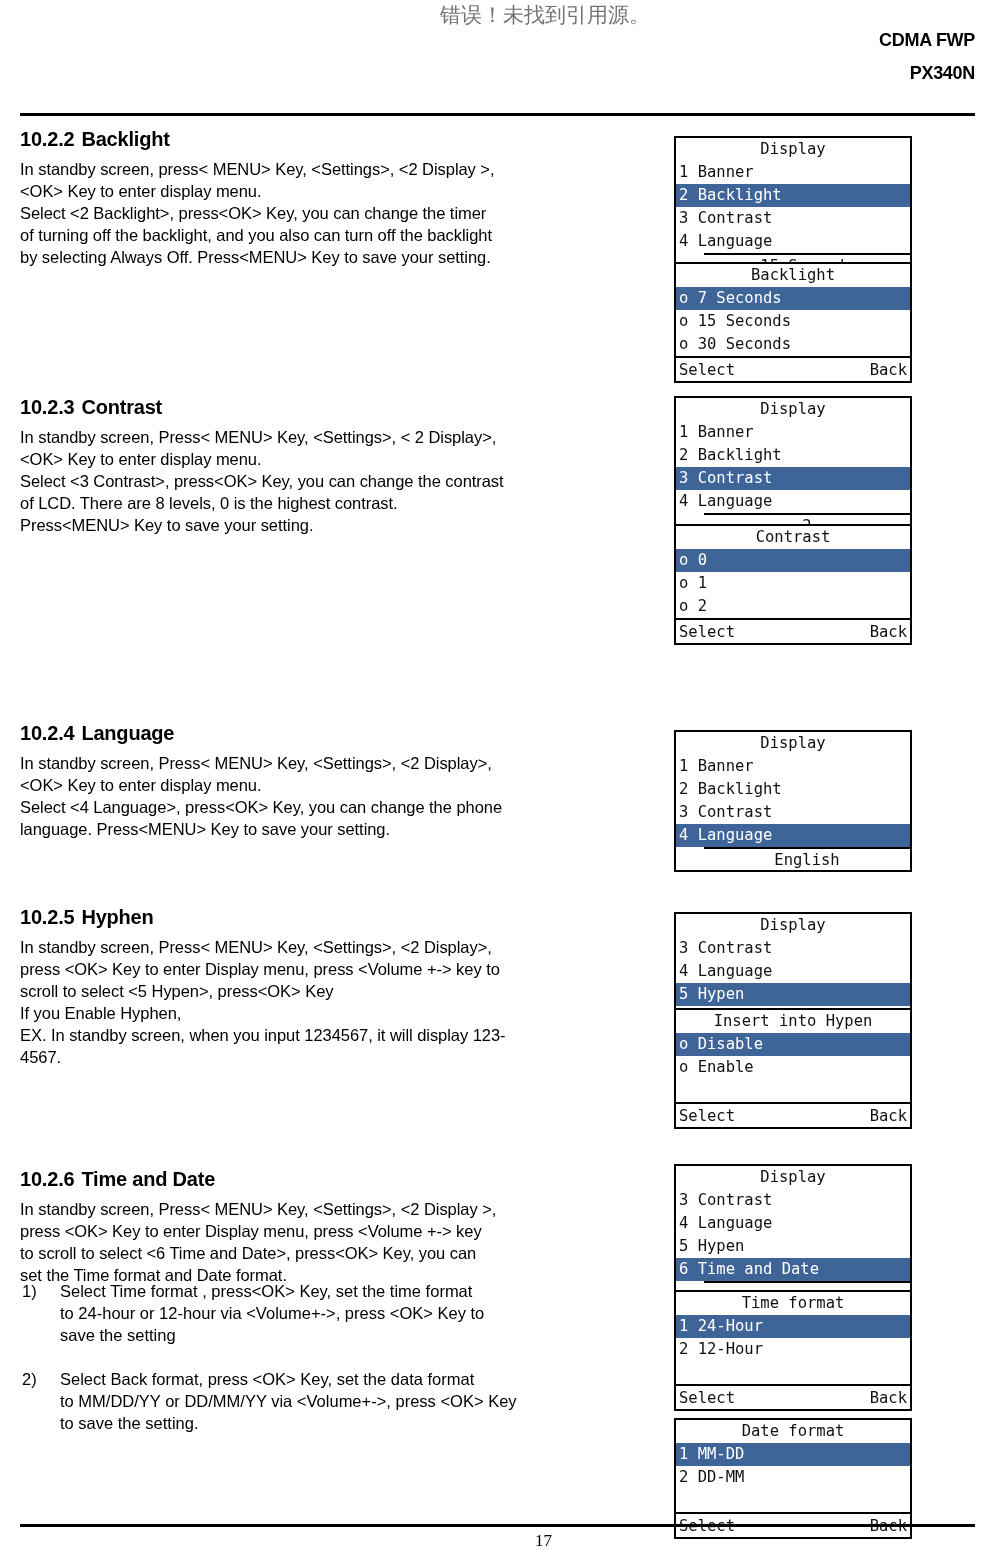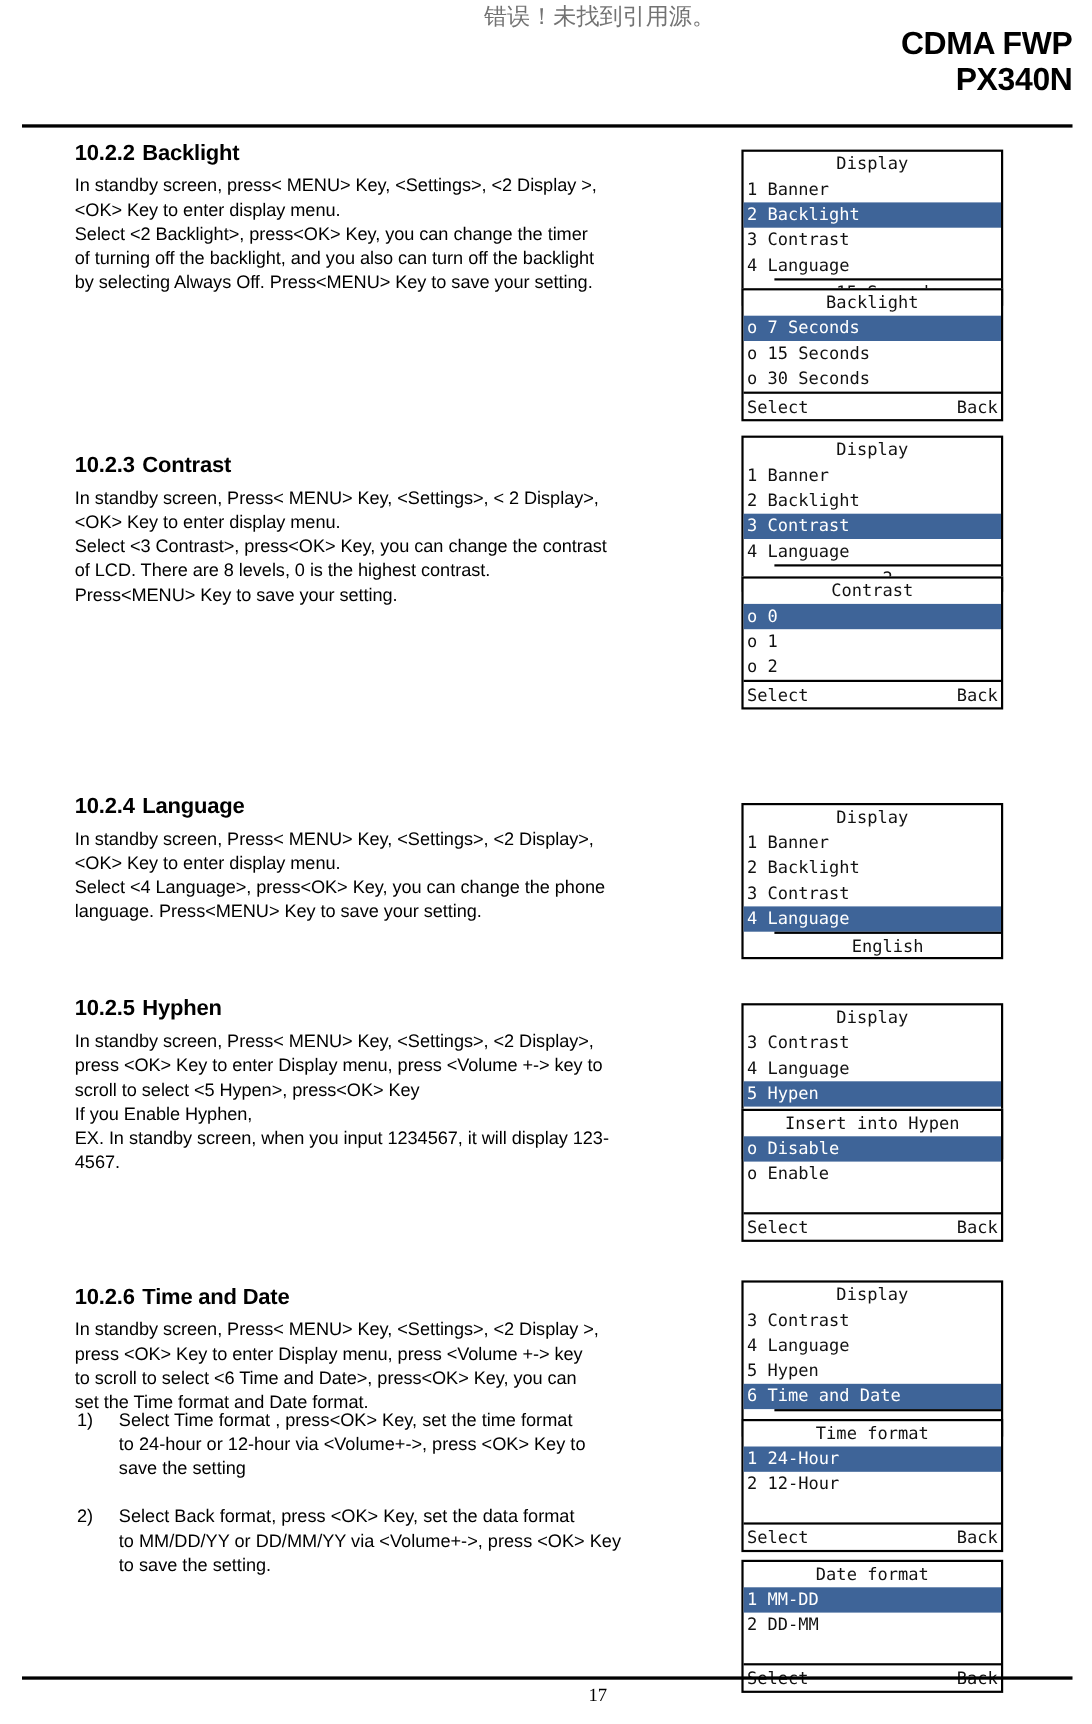--- a/index.html
+++ b/index.html
@@ -14,35 +14,35 @@
   .header{position:absolute;left:0;top:0;width:993px;height:116px;}
   .logo{position:absolute;left:22px;top:4px;width:116px;height:108px;}
   .logo svg{display:block;}
   .hdr-cn{
     position:absolute;left:330px;top:2px;width:430px;
     text-align:center;font-size:21px;line-height:26px;
     font-family:"DejaVu Sans",sans-serif;color:#737373;
   }
   .hdr-model{
     position:absolute;right:18px;top:24px;text-align:right;
-    font-size:29px;line-height:33px;font-weight:bold;letter-spacing:-0.3px;
+    font-size:18px;line-height:33px;font-weight:bold;letter-spacing:-0.3px;
   }
   .hdr-rule{position:absolute;left:20px;top:113px;width:955px;height:3px;background:#000;}
 
   
   .col-left{position:absolute;left:20px;top:128px;width:640px;}
   h2.sec{
     font-size:20px;font-weight:bold;margin:0 0 7px 0;letter-spacing:-0.2px;
   }
   h2.sec .num{margin-right:7px;}
   p.body{
     font-size:16.5px;line-height:22px;margin:0;letter-spacing:-0.05px;
   }
   b{font-weight:normal;}
-  .blk{position:absolute;left:0;width:640px;margin-left:48px;}
+  .blk{position:absolute;left:0;width:640px;}
   .ol-item{position:absolute;left:0;width:640px;font-size:16.5px;line-height:22px;}
   .ol-item .mk{position:absolute;left:2px;top:0;width:36px;}
   .ol-item .tx{display:block;margin-left:40px;}
 
   
   .lcd{
     position:absolute;left:674px;width:238px;
     border:2px solid #000;background:#fff;box-sizing:border-box;
     font-family:"DejaVu Sans Mono","Liberation Mono",monospace;
     font-size:15.5px;color:#111;
@@ -79,21 +79,21 @@
       <div>PX340N</div>
     </div>
     <div class="hdr-rule"></div>
   </div>
 
   <div class="col-left" id="left-col">
       <div class="blk" style="top: 0px;">
         <h2 class="sec"><span class="num">10.2.2</span><span>Backlight</span></h2>
         <p class="body">In standby screen, press&lt; <b>MENU</b>&gt; Key, &lt;<b>Settings</b>&gt;, &lt;<b>2 Display</b> &gt;,<br>&lt;<b>OK</b>&gt; Key to enter display menu.<br>Select &lt;<b>2 Backlight</b>&gt;, press&lt;<b>OK</b>&gt; Key, you can change the timer<br> of turning off the backlight, and you also can turn off the backlight<br>by selecting <b>Always Off.</b> Press&lt;<b>MENU</b>&gt; Key to save your setting.</p>
       </div>
-      <div class="blk" style="top: 284px;">
+      <div class="blk" style="top: 268px;">
         <h2 class="sec"><span class="num">10.2.3</span><span>Contrast</span></h2>
         <p class="body">In standby screen, Press&lt; <b>MENU</b>&gt; Key, &lt;<b>Settings</b>&gt;, &lt; <b>2 Display</b>&gt;,<br>&lt;<b>OK</b>&gt; Key to enter display menu.<br>Select &lt;<b>3 Contrast</b>&gt;, press&lt;<b>OK</b>&gt; Key, you can change the contrast<br>of  LCD. There are 8 levels, 0 is the highest contrast.<br>Press&lt;<b>MENU</b>&gt; Key to save your setting.</p>
       </div>
       <div class="blk" style="top: 594px;">
         <h2 class="sec"><span class="num">10.2.4</span><span>Language</span></h2>
         <p class="body">In standby screen, Press&lt; <b>MENU</b>&gt; Key, &lt;<b>Settings</b>&gt;, &lt;<b>2 Display</b>&gt;,<br> &lt;<b>OK</b>&gt; Key to enter display menu.<br>Select &lt;<b>4 Language</b>&gt;, press&lt;<b>OK</b>&gt; Key, you can change the phone<br>language. Press&lt;<b>MENU</b>&gt; Key to save your setting.</p>
       </div>
       <div class="blk" style="top: 778px;">
         <h2 class="sec"><span class="num">10.2.5</span><span>Hyphen</span></h2>
         <p class="body">In standby screen, Press&lt; <b>MENU</b>&gt; Key, &lt;<b>Settings</b>&gt;, &lt;<b>2 Display</b>&gt;,<br>press &lt;<b>OK</b>&gt; Key  to enter <b>Display</b> menu, press &lt;<b>Volume +-</b>&gt; key to<br>scroll to select &lt;<b>5  Hypen</b>&gt;, press&lt;<b>OK</b>&gt; Key<br>If you <b>Enable</b> Hyphen,<br>EX. In standby screen, when you input 1234567, it will display 123-<br>4567.</p>

